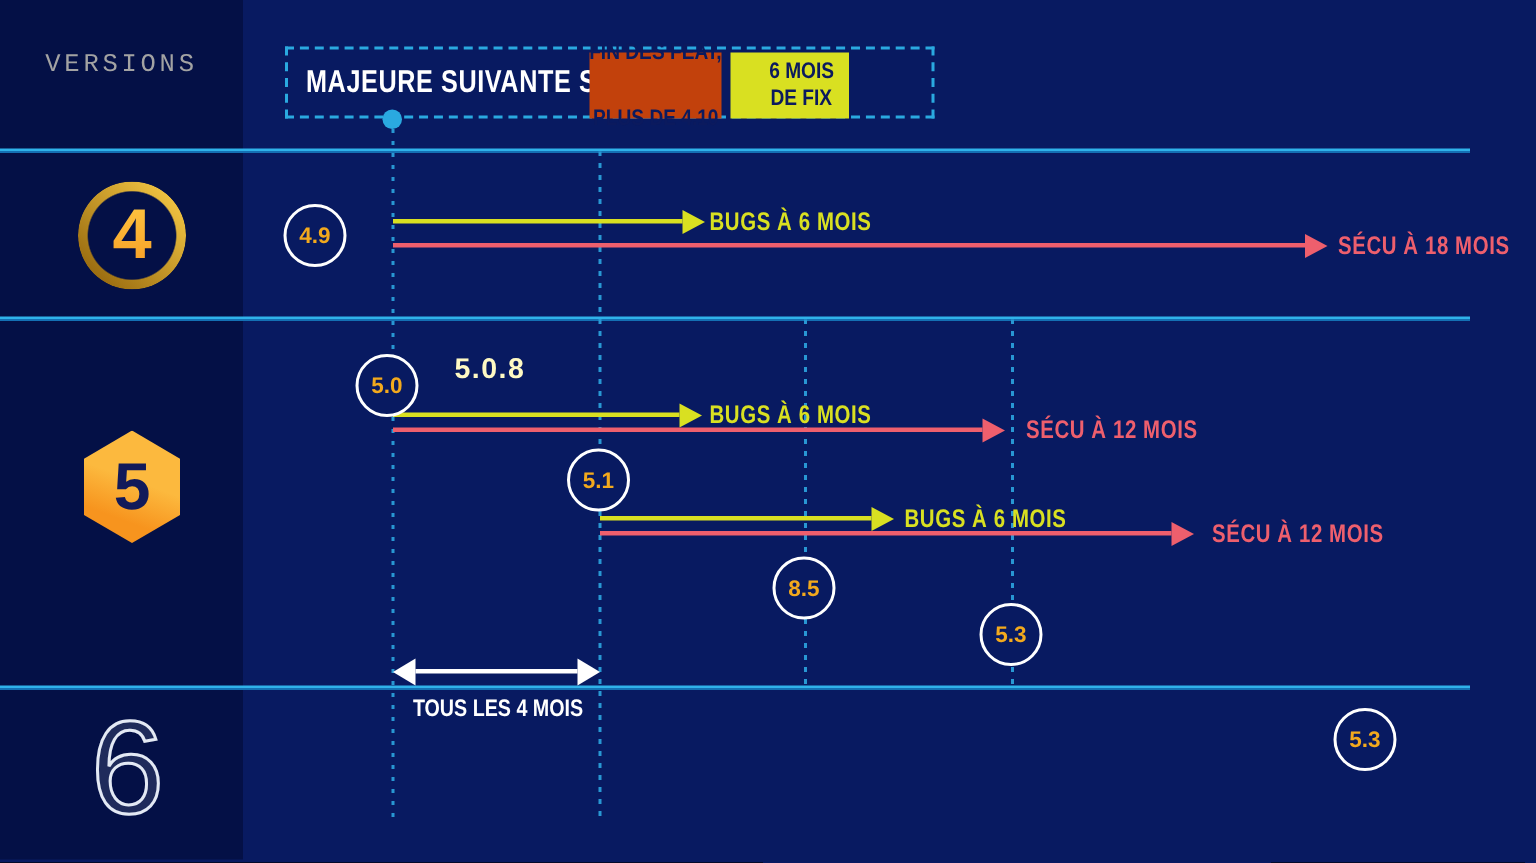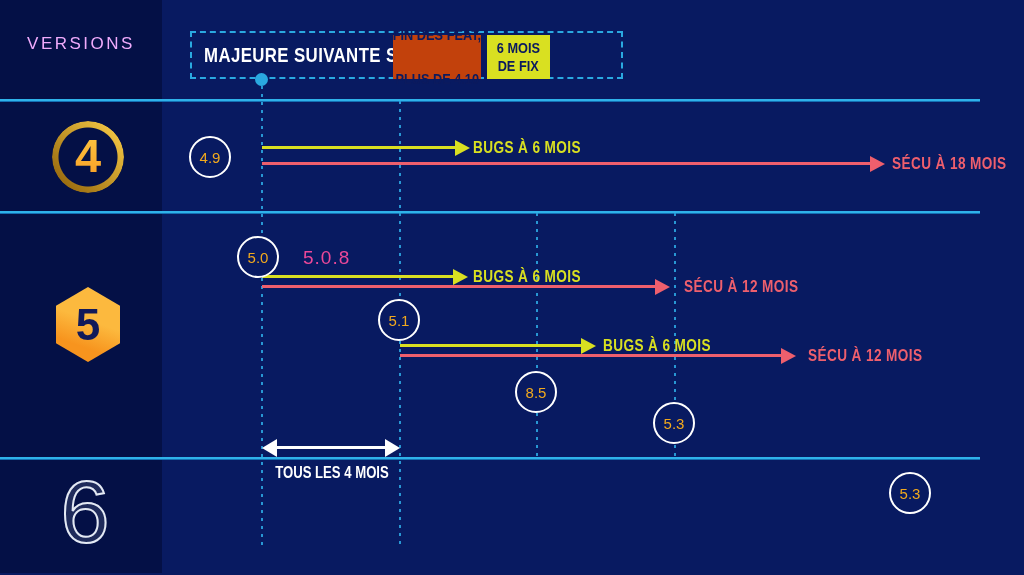--- a/index.html
+++ b/index.html
@@ -5,21 +5,21 @@
   html,body{margin:0;padding:0;background:#000;}
   .canvas{
     position:relative;width:1024px;height:575px;overflow:hidden;
     background:#081a61;
     font-family:"Liberation Sans",sans-serif;
     -webkit-font-smoothing:antialiased;
   }
   .sidebar{position:absolute;left:0;top:0;width:162px;height:573px;background:#041046;}
   .sidebar-title{
     position:absolute;left:0;top:32px;width:162px;text-align:center;
-    color:#f0abfc;font-size:17px;letter-spacing:2.5px;line-height:24px;font-weight:400;
+    color:#a3a3a3;font-size:17px;letter-spacing:2.5px;line-height:24px;font-weight:400;font-family:Liberation Mono, monospace;
   }
   
   .hr{position:absolute;left:0;width:980px;height:3px;
       background:linear-gradient(180deg,#2fb2ea 0 65%,#1470b4 65% 100%);}
   .hr1{top:99px}.hr2{top:211px}.hr3{top:457px}
 
   
   .vdot{position:absolute;width:2px;
     background-image:repeating-linear-gradient(to bottom,#2897d3 0px,#2897d3 3px,transparent 3px,transparent 8px);}
   .vd1{left:261px;top:86px;height:459px;}
@@ -32,35 +32,35 @@
     border:2px dashed #2aa9e0;box-sizing:border-box;}
   .legend-title{position:absolute;left:204px;top:31px;height:48px;line-height:48px;
     color:#fff;font-size:21px;font-weight:700;white-space:nowrap;
     transform:scaleX(0.8);transform-origin:left center;letter-spacing:0.5px;}
   .legend-dot{position:absolute;left:255px;top:73px;width:13px;height:13px;border-radius:50%;background:#2aa9e0;}
   .chip{position:absolute;top:35px;height:44px;display:flex;flex-direction:column;
     align-items:center;justify-content:center;font-weight:700;font-size:15px;line-height:18px;
     color:#0b1a5e;text-align:center;white-space:nowrap;}
   .chip > span{display:block;transform:scaleX(0.85);transform-origin:center;}
   .chip-feat{left:393px;width:88px;background:#c2410c;gap:26px;}
-  .chip-fix{left:487px;width:63px;background:#d9e021;}
+  .chip-fix{left:487px;width:63px;background:#d9e021;padding-left:16px;}
   .chip-secu{left:556px;width:65px;background:#ee5f6d;}
 
   
   .node{position:absolute;width:42px;height:42px;border-radius:50%;border:2px solid #fff;
     box-sizing:border-box;background:#081a61;display:grid;place-items:center;
-    color:#f2a91d;font-weight:400;font-size:15px;z-index:5;}
+    color:#f2a91d;font-weight:700;font-size:15px;z-index:5;}
   .n49{left:189px;top:136px;}
   .n50{left:237px;top:236px;text-align:right;}
   .n51{left:378px;top:299px;}
   .n52{left:515px;top:371px;}
   .n53{left:653px;top:402px;text-align:right;}
   .n60{left:889px;top:472px;}
 
-  .patch-label{position:absolute;left:303px;top:247px;color:#ec4899;font-weight:400;font-size:19px;letter-spacing:1px;}
+  .patch-label{position:absolute;left:303px;top:236px;color:#fef9c3;font-weight:700;font-size:19px;letter-spacing:1px;}
 
   
   .arrow{position:absolute;height:3px;}
   .arrow::after{content:"";position:absolute;right:-15px;top:50%;transform:translateY(-50%);
     border-top:8px solid transparent;border-bottom:8px solid transparent;border-left:15px solid currentColor;}
   .a-yellow{background:#d9e021;color:#d9e021;}
   .a-red{background:#ee5f6d;color:#ee5f6d;}
   .r4-bugs{left:262px;top:146px;width:193px;}
   .r4-secu{left:262px;top:162px;width:608px;}
   .r50-bugs{left:262px;top:275px;width:191px;}

